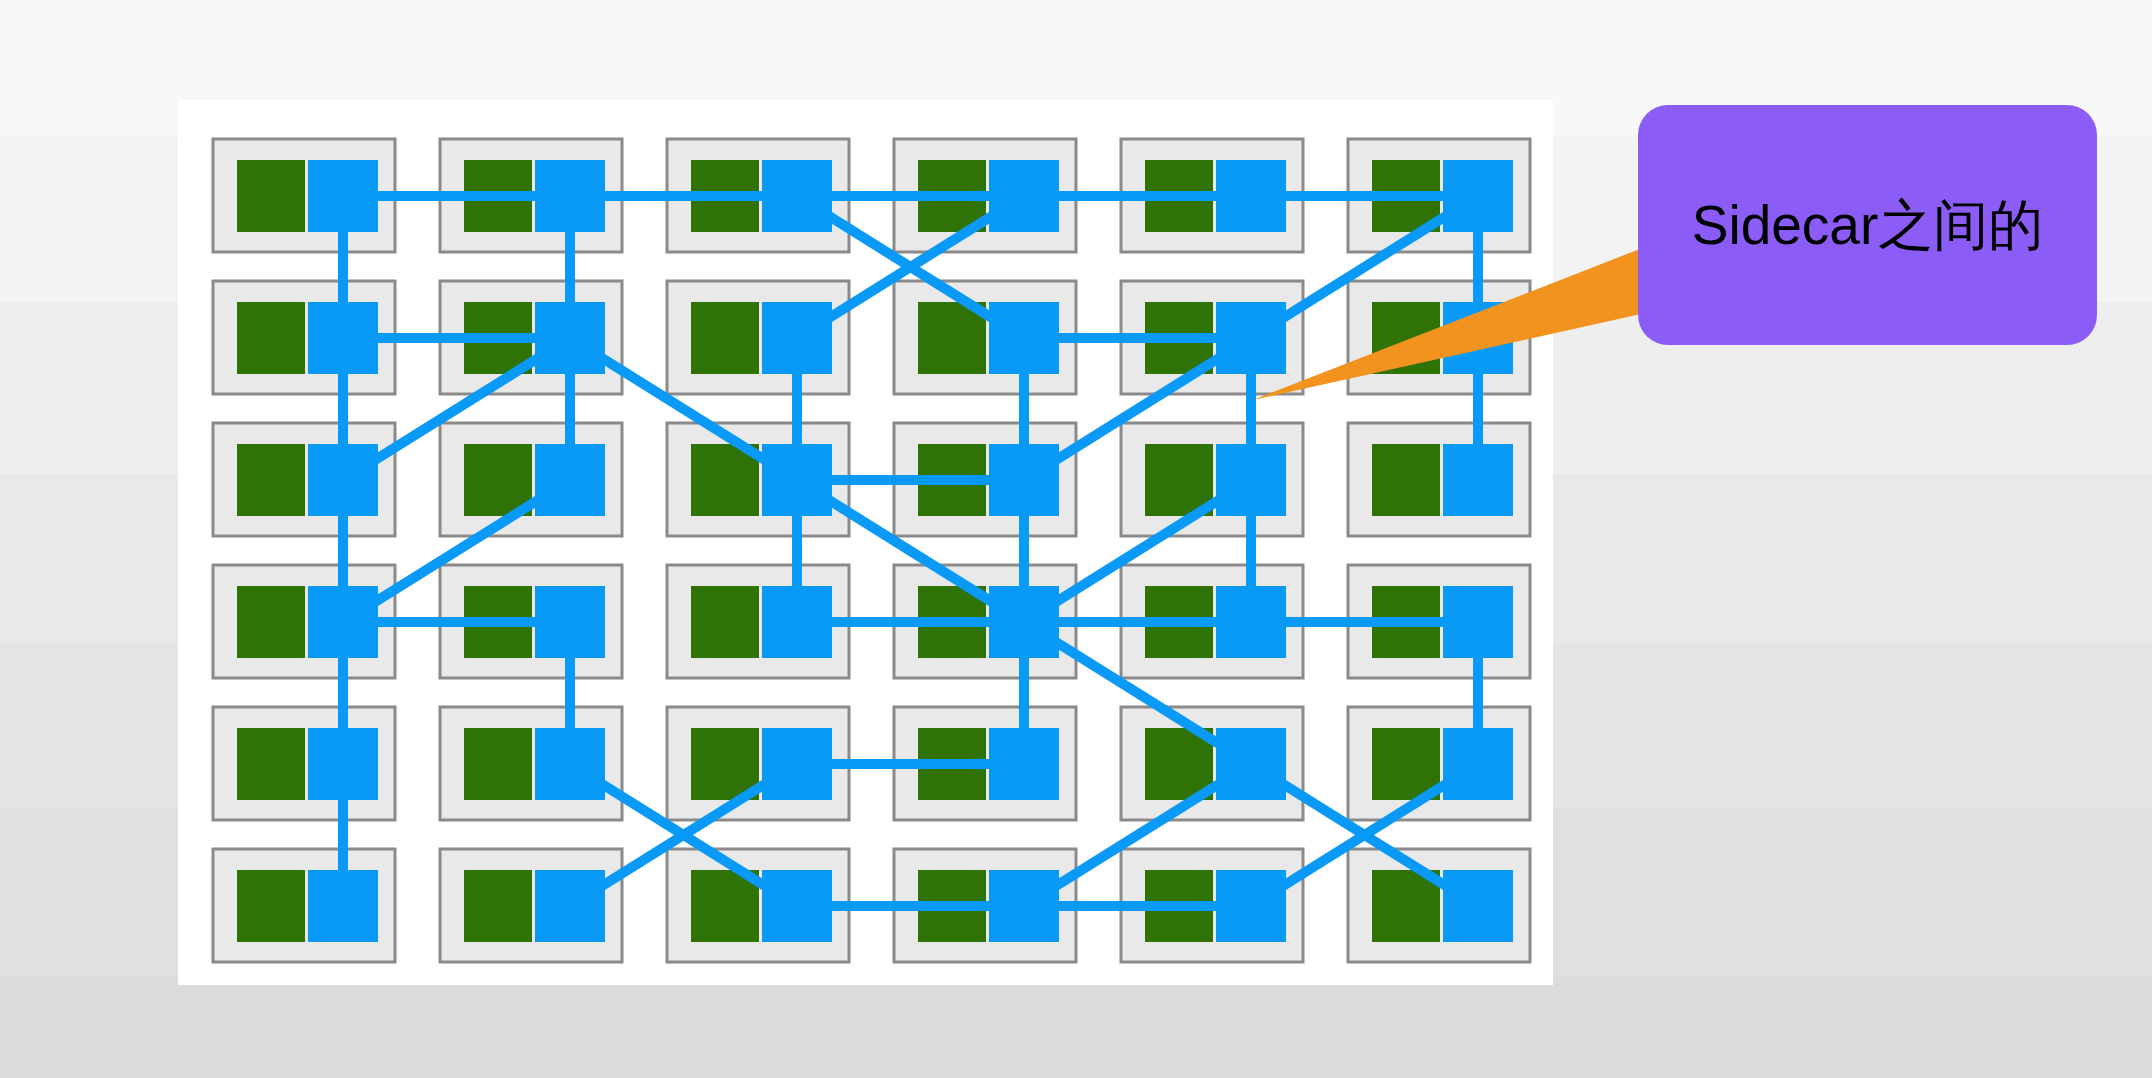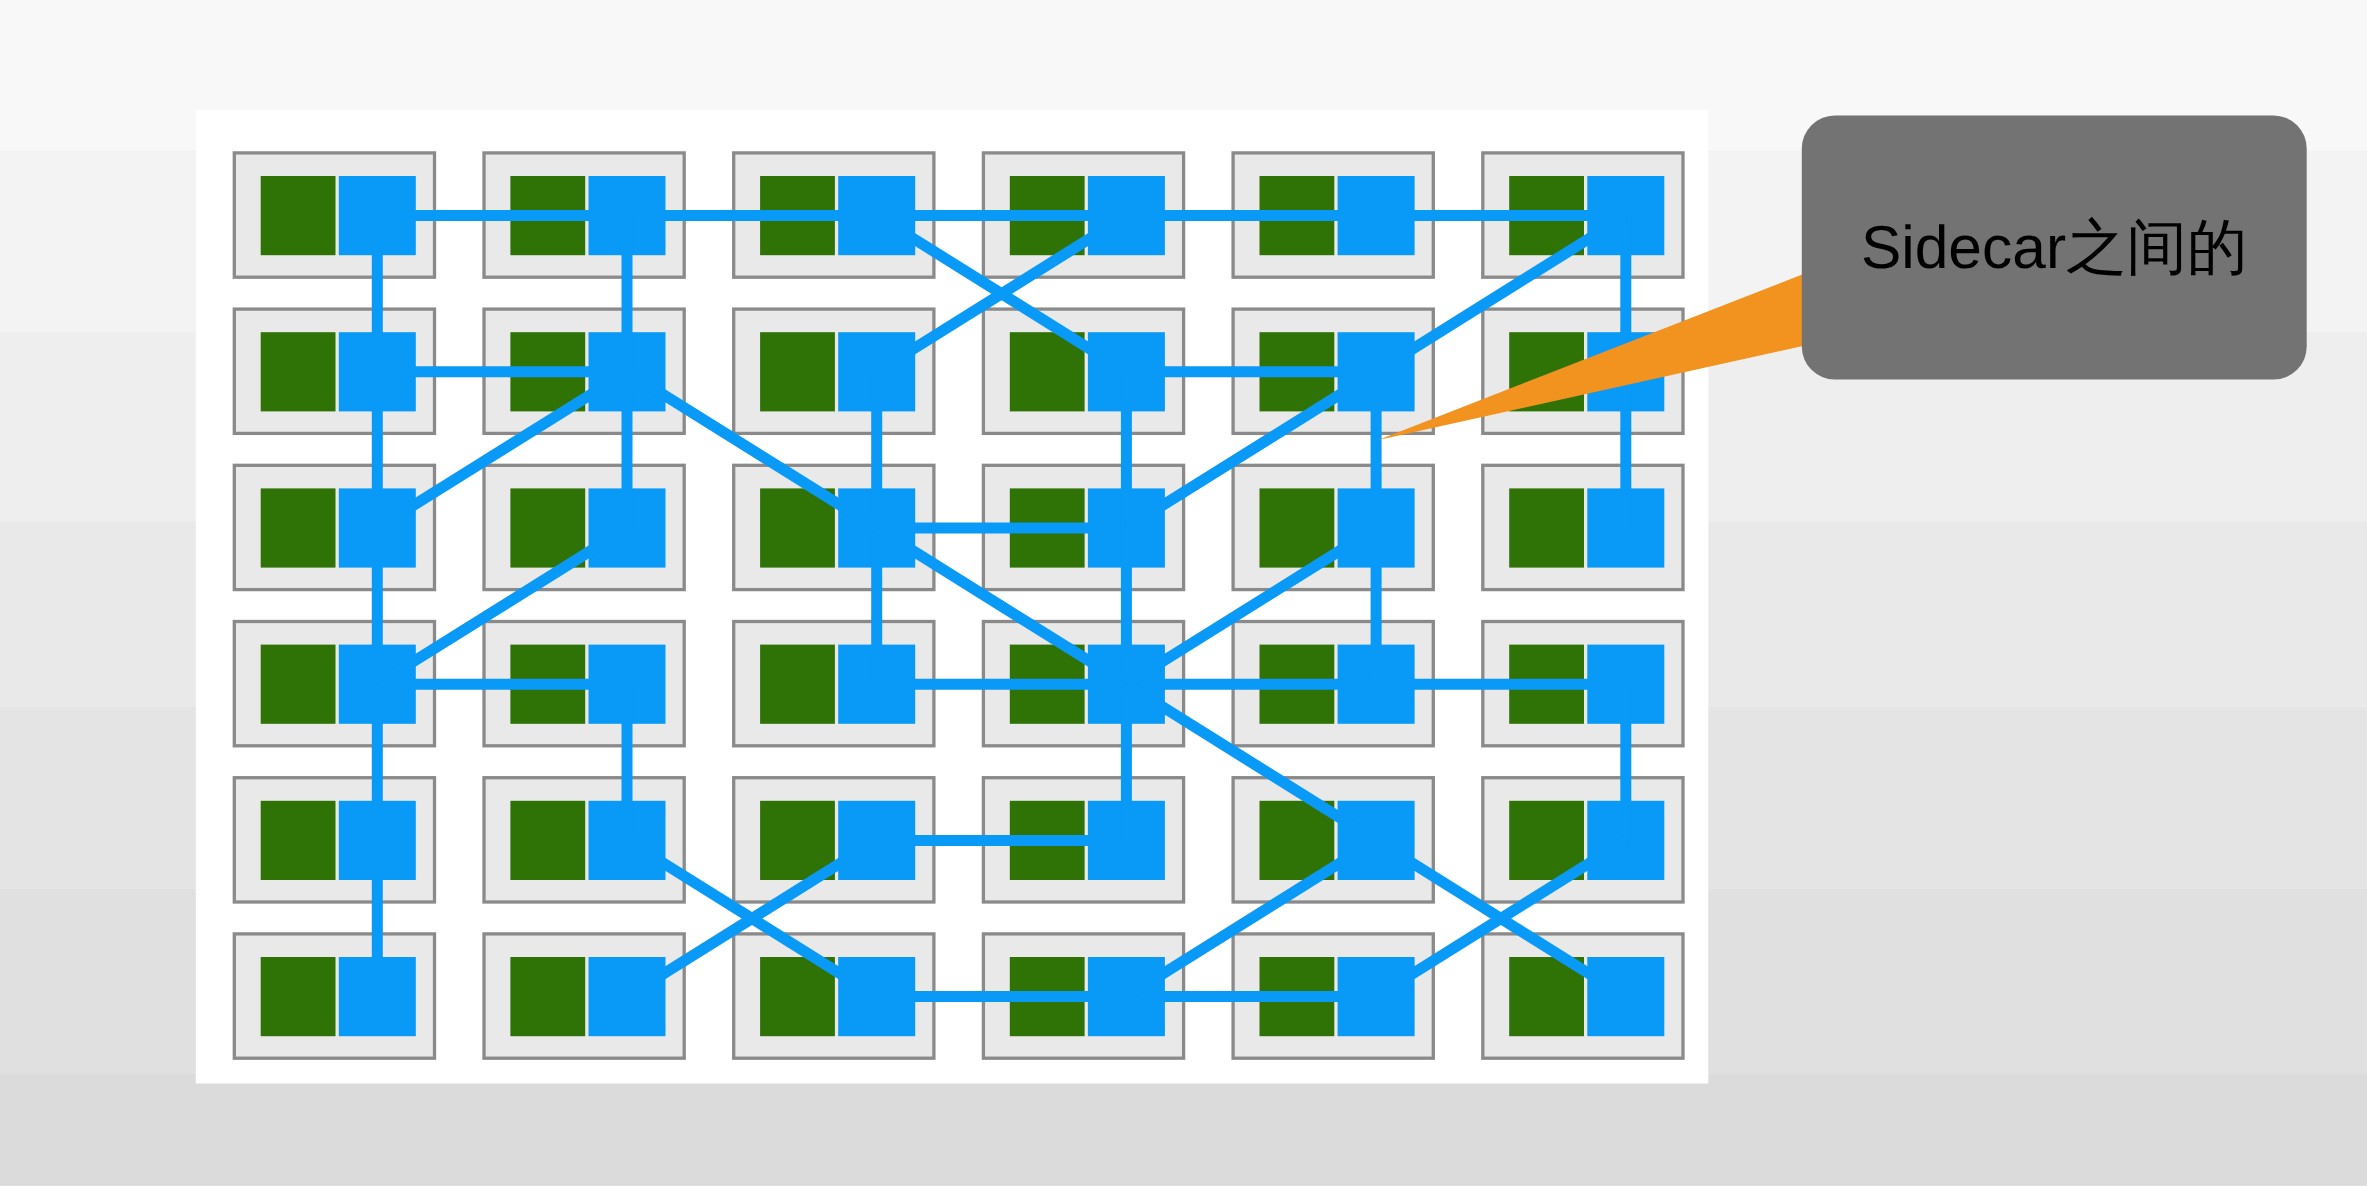--- a/index.html
+++ b/index.html
@@ -276,15 +276,15 @@
       <line x1="1073" y1="806" x2="1300" y2="664" stroke="#0999f7" stroke-width="10"></line>
       <line x1="392" y1="664" x2="619" y2="806" stroke="#0999f7" stroke-width="10"></line>
       <line x1="392" y1="806" x2="619" y2="664" stroke="#0999f7" stroke-width="10"></line>
     </svg>
 </div>
 
 <svg id="callout-tail-svg" xmlns="http://www.w3.org/2000/svg">
   <polygon id="callout-tail-polygon" points="1253,400 1650,245 1650,312" fill="#f2921f"></polygon>
 </svg>
 
-<div id="callout-bubble" style="left: 1638px; top: 105px; width: 459px; height: 240px; border-radius: 30px; background: #737373; color: rgb(0, 0, 0);">
+<div id="callout-bubble" style="left: 1638px; top: 105px; width: 459px; height: 240px; border-radius: 30px; background: #8b5cf6; color: rgb(0, 0, 0);">
   <div class="callout-line">Sidecar之间的</div>
 </div>
 
 </body></html>

